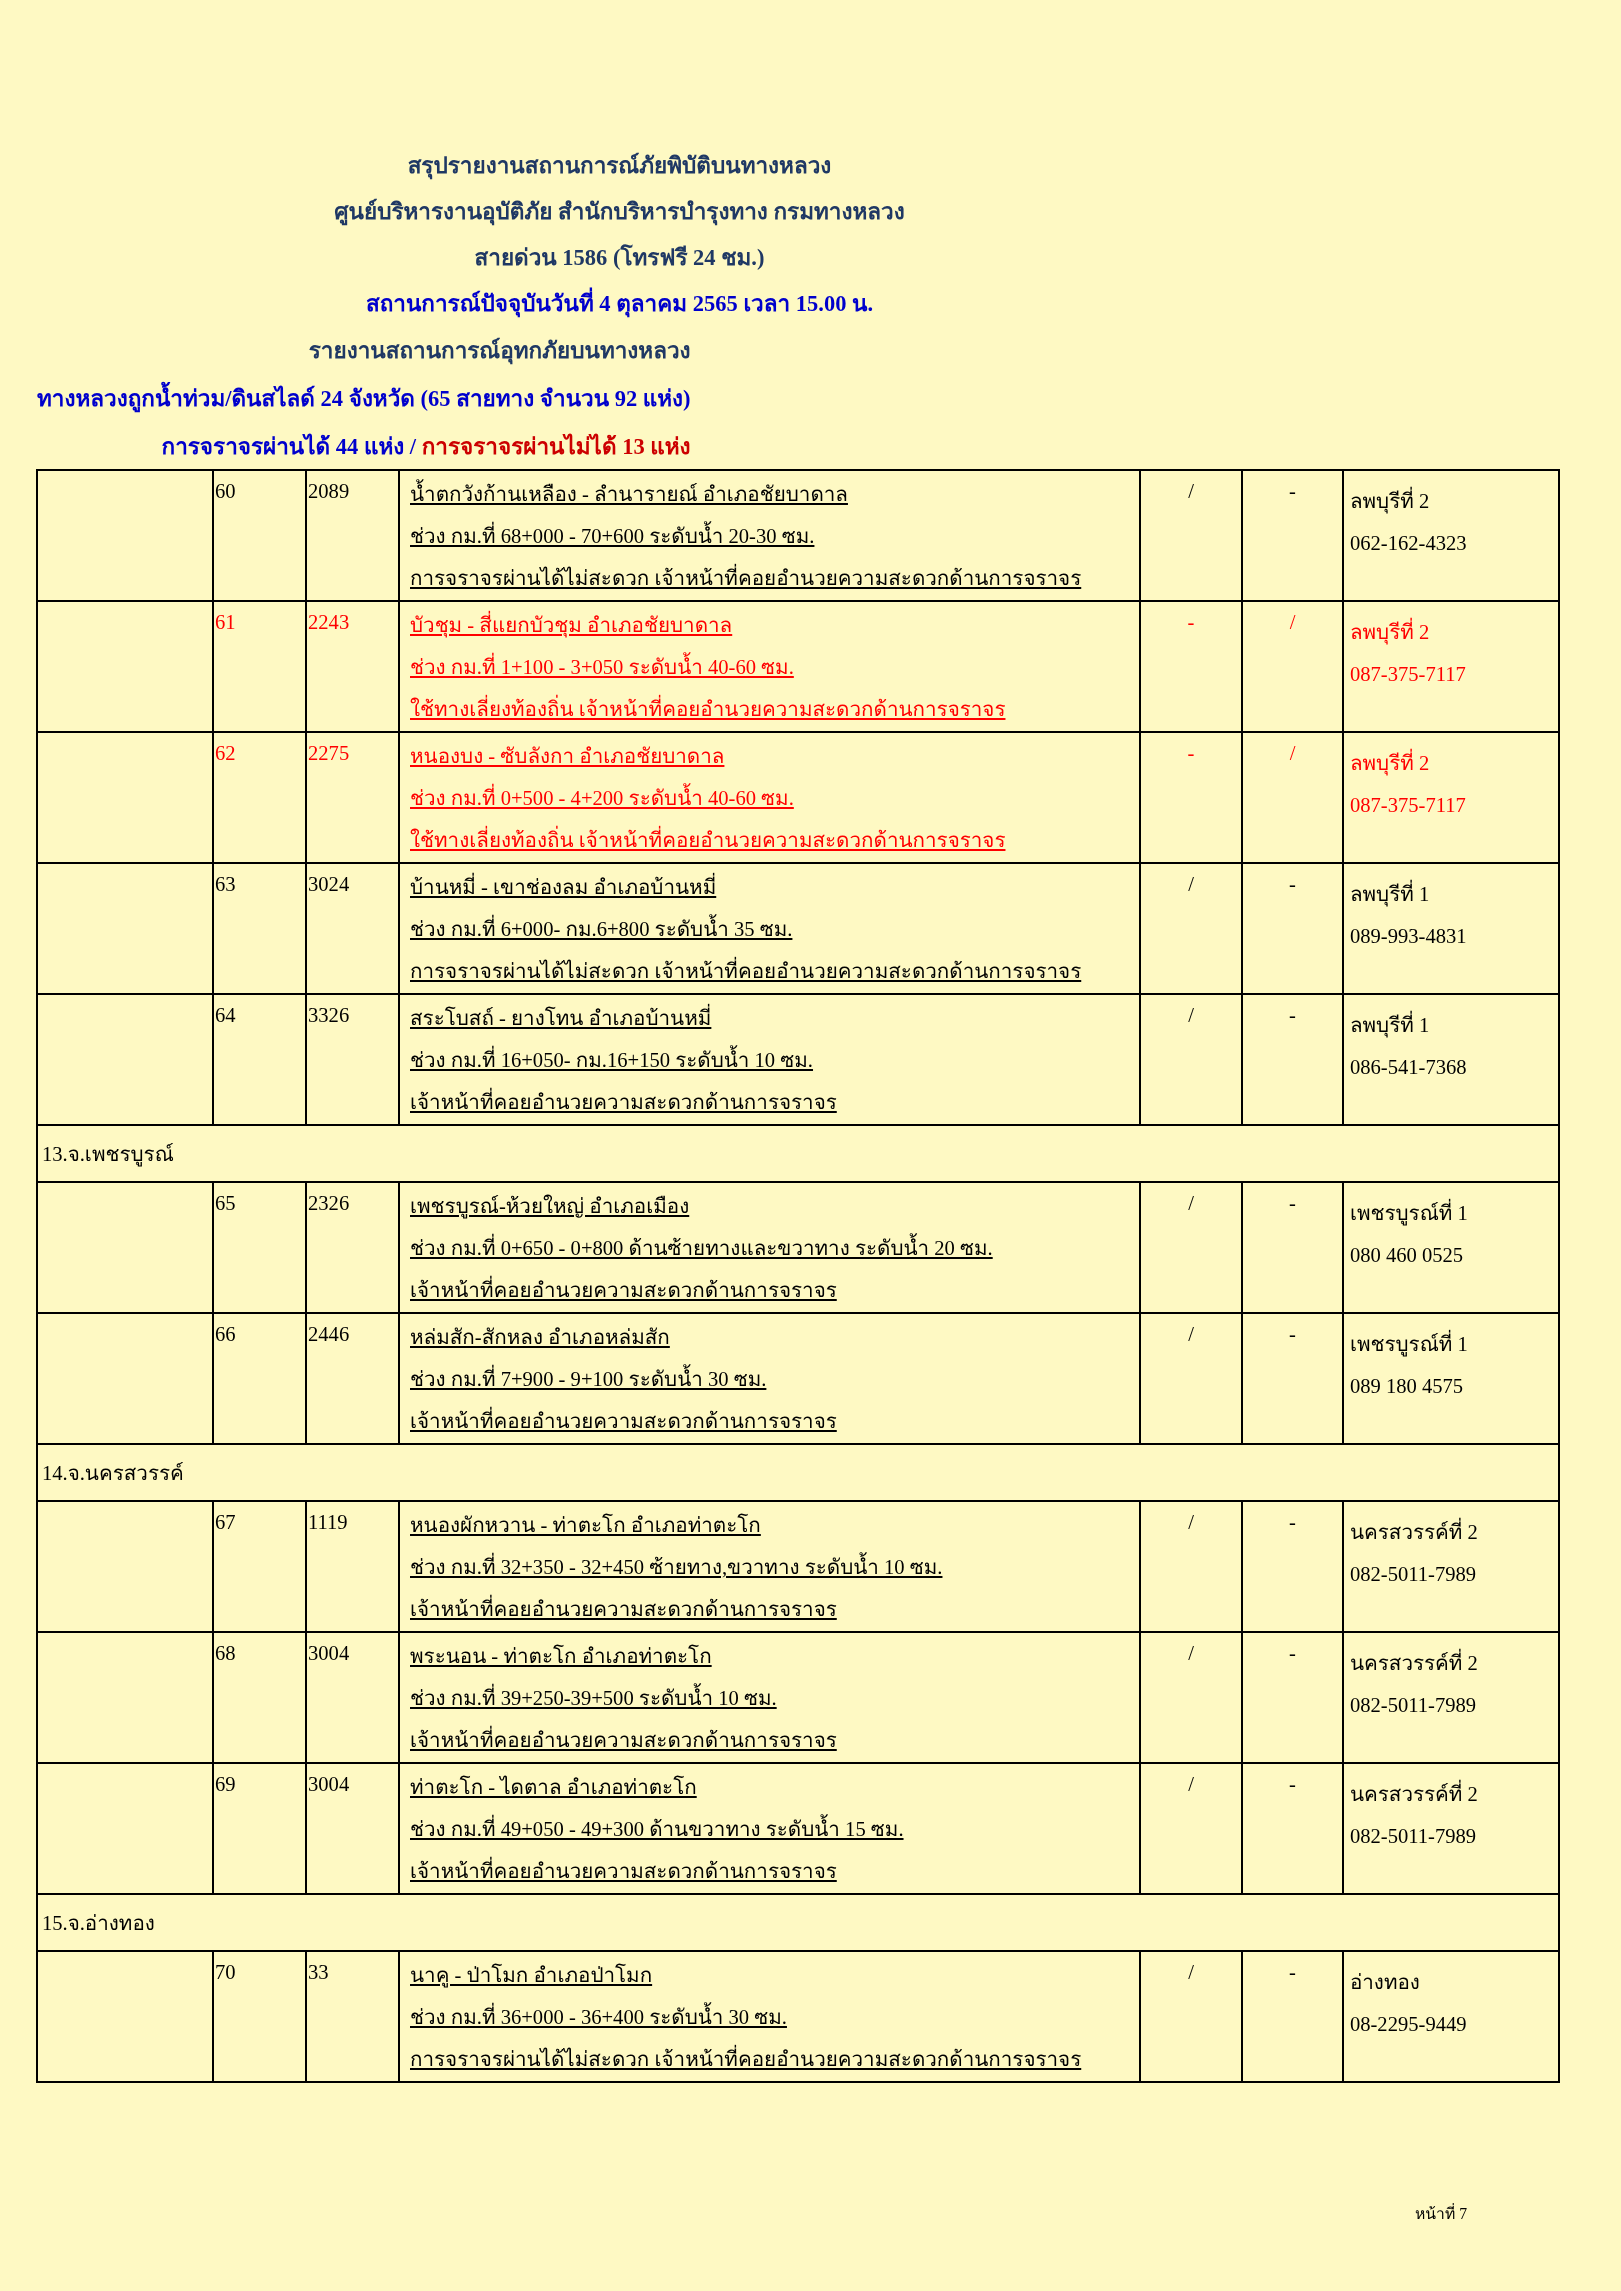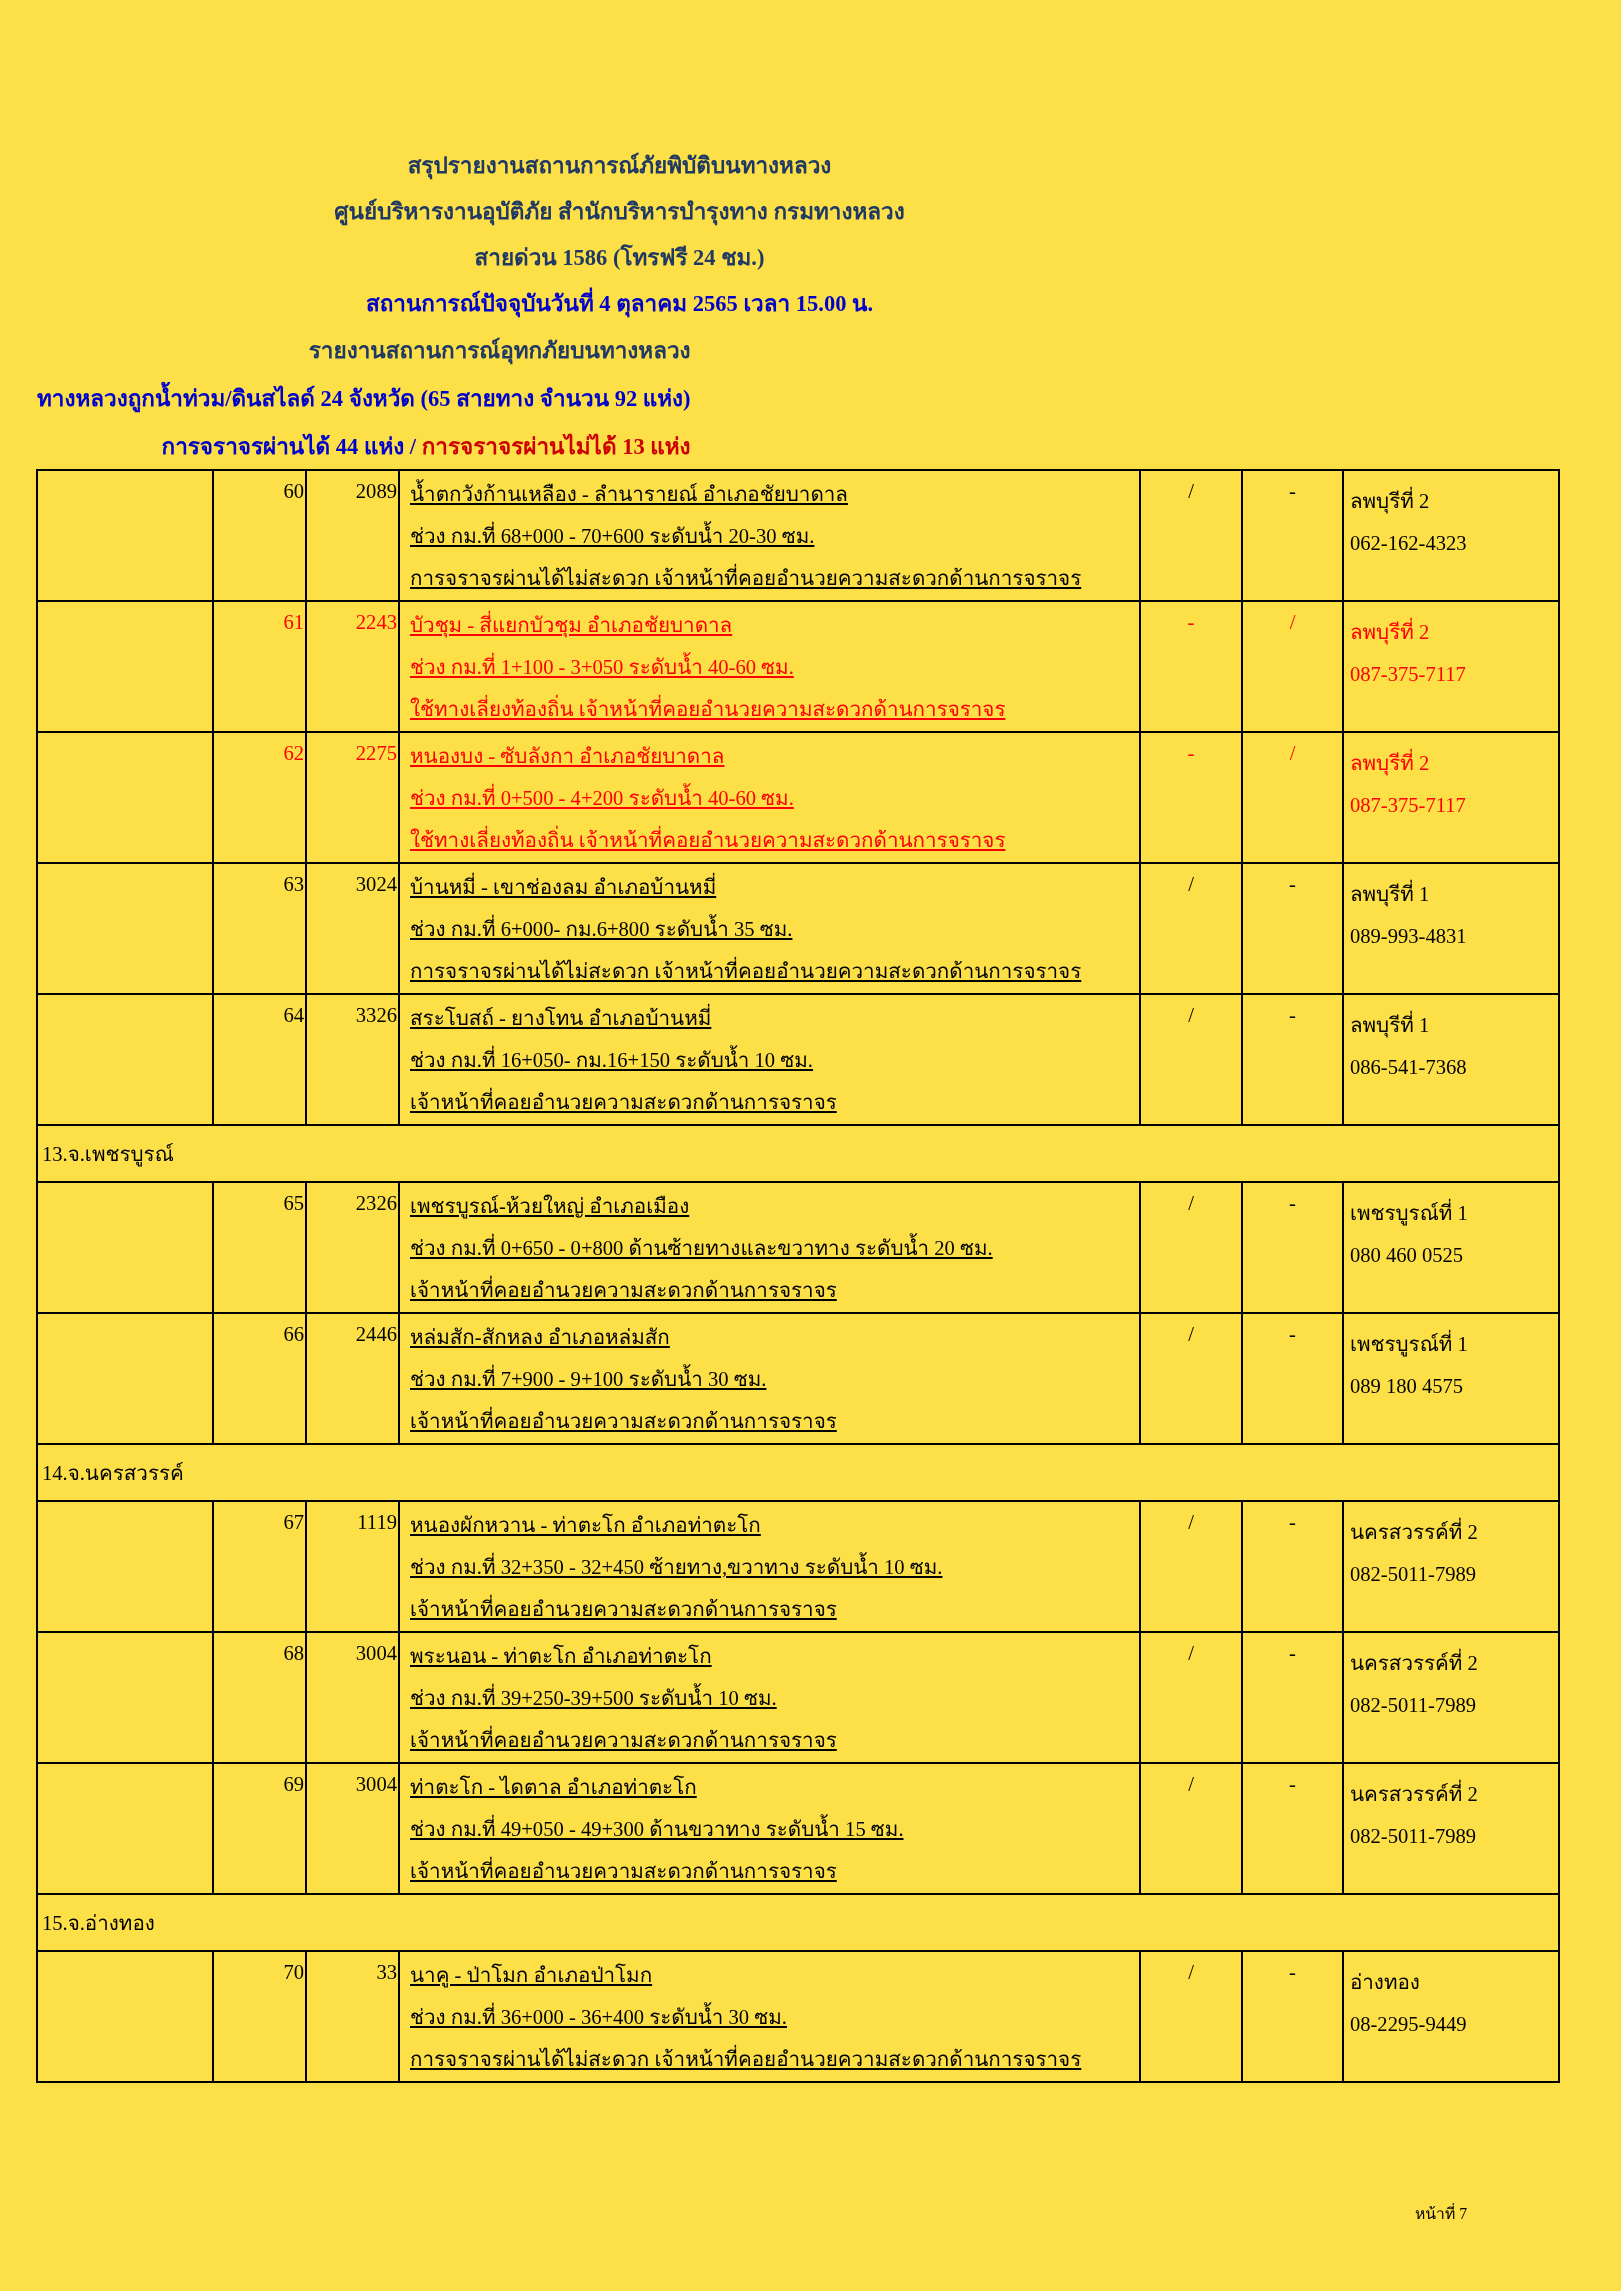--- a/index.html
+++ b/index.html
@@ -1,19 +1,19 @@
 <!DOCTYPE html>
 <html><head>
 <meta charset="utf-8">
 <style>
   html,body { margin:0; padding:0; background:#ffffff; }
   .page {
     position:relative;
     width:1621px; height:2292px;
-    background:#fde047;
+    background:#fef9c3;
     font-family:"Liberation Serif", "DejaVu Serif", serif;
     overflow:hidden;
   }
 
   
   .report-header {
     position:absolute; top:143px; left:0; width:1239px;
     text-align:center; font-weight:bold;
     font-size:22.5px; line-height:46px;
   }
@@ -40,21 +40,21 @@
     border:2.9px solid #000;
     font-size:20.6px; color:#000;
   }
   table.flood td { border:2px solid #000; vertical-align:top; overflow:hidden; }
   tr.entry    { height:128px; }
   tr.province { height:57px; }
   tr.province td {
     border-top:2.9px solid #000; border-bottom:2.9px solid #000;
     vertical-align:middle; padding-left:3.9px;
   }
-  td.c-no, td.c-route { text-align:right; padding-top:8.8px; }
+  td.c-no, td.c-route { text-align:left; padding-top:8.8px; }
   td.c-mark { text-align:center; padding-top:8.8px; }
   td.c-desc { padding-left:10px; padding-top:2px;text-decoration:underline; }
   td.c-desc div { line-height:42px; white-space:nowrap; }
   td.c-office { padding-left:5.9px; padding-top:9px; }
   td.c-office div { line-height:42px; white-space:nowrap; }
   tr.red { color:#ff0000; }
 
   
   .page-footer {
     position:absolute; top:2201px; left:0; width:1460px;

